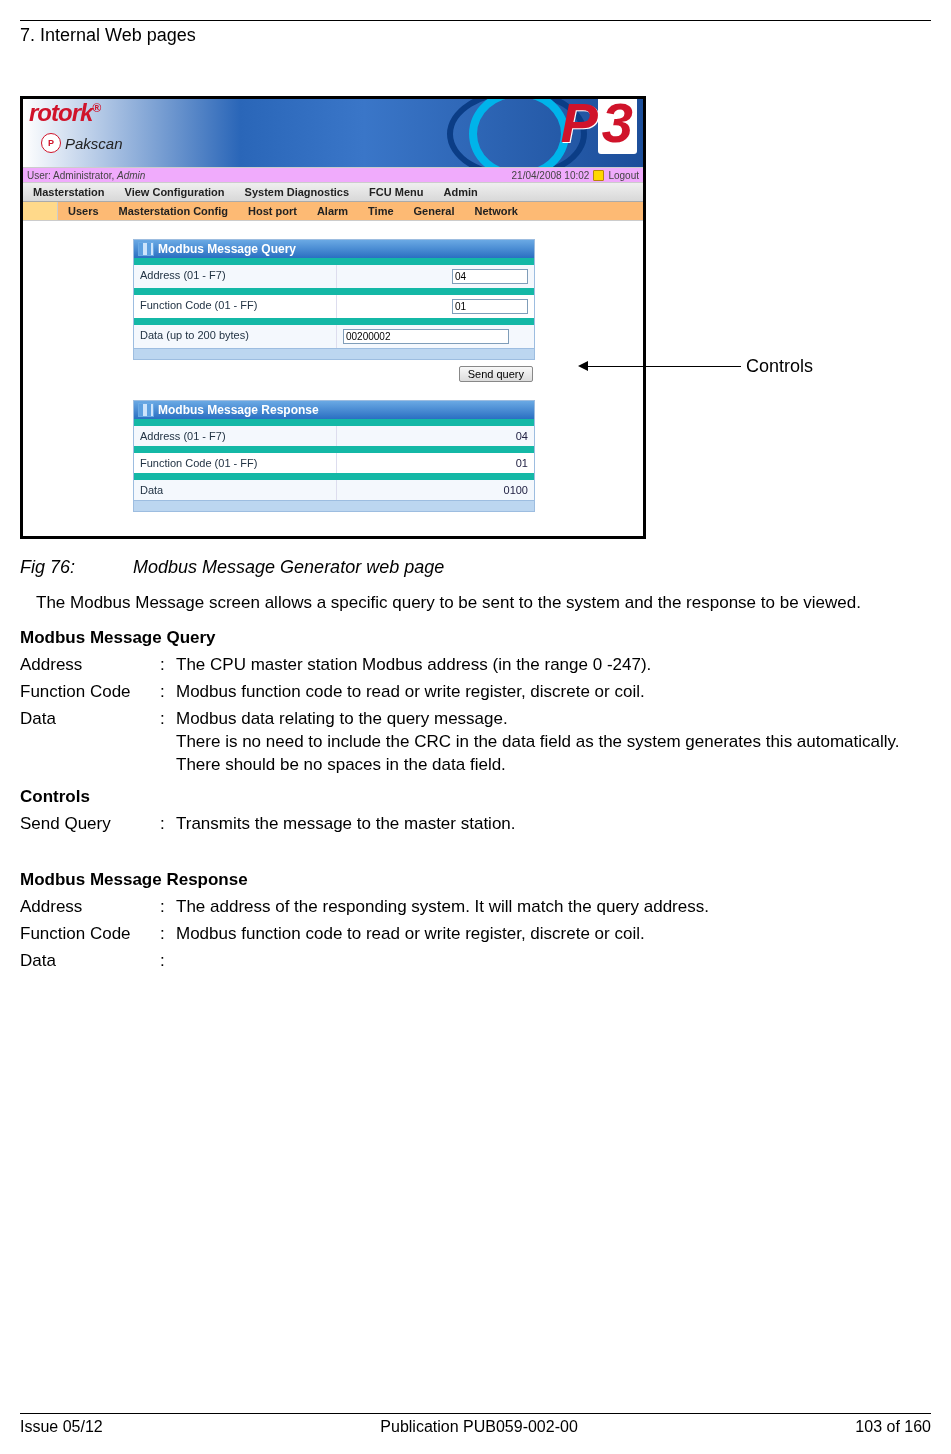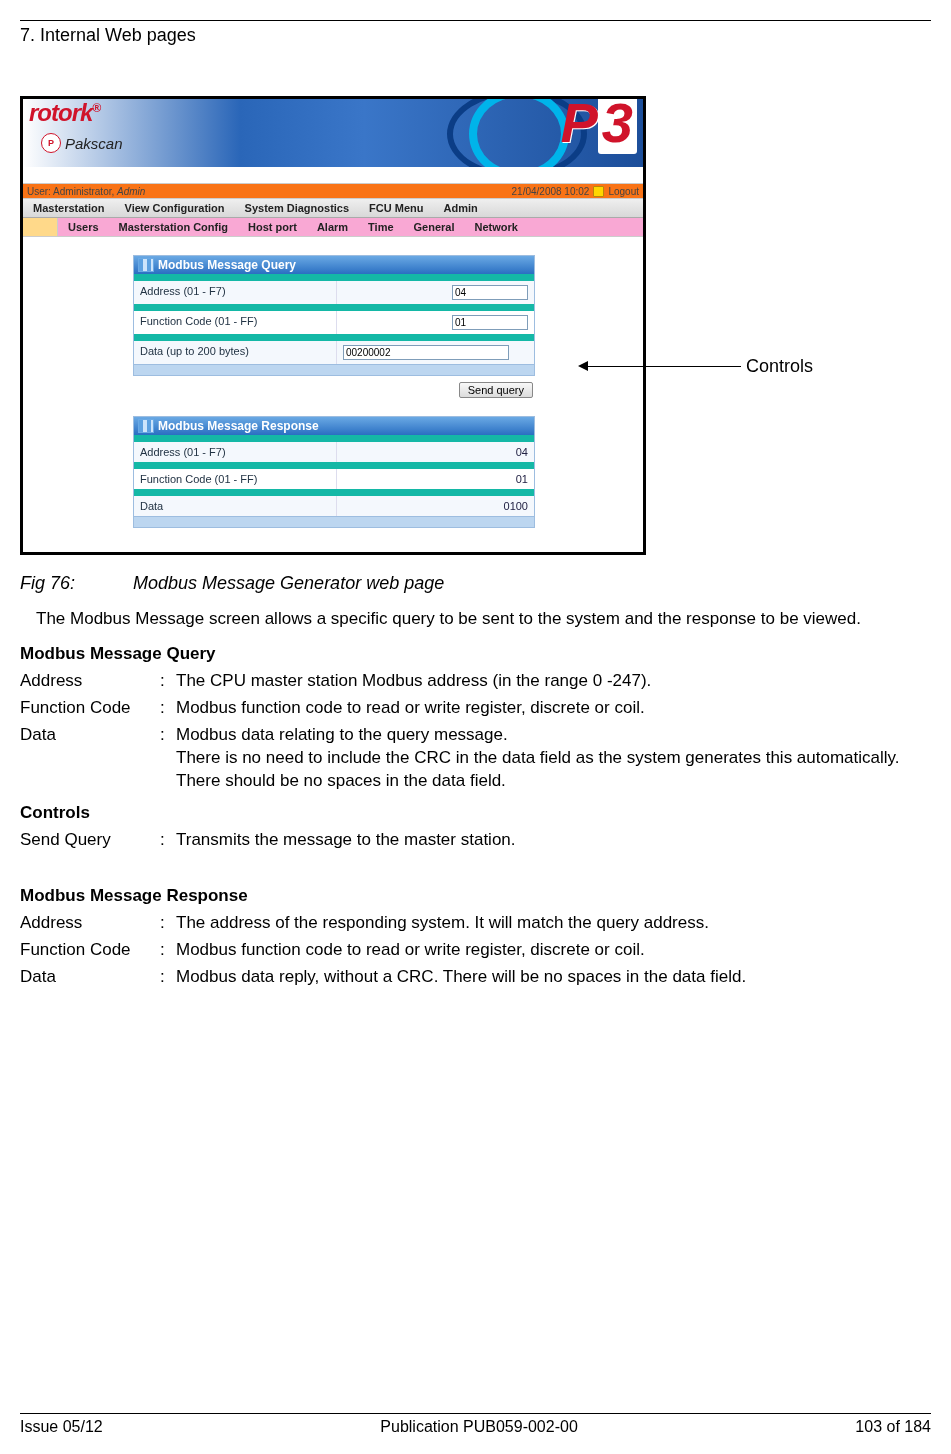--- a/index.html
+++ b/index.html
@@ -95,51 +95,50 @@
   }
   .ss-arc2 {
     position: absolute;
     right: 74px; top: -10px;
     width: 100px; height: 90px;
     border-radius: 50%;
     border: 8px solid #00b4ea;
     box-sizing: border-box;
   }
   .ss-userbar {
-    background: #f97316;
+    background: #f0abfc;
     height: 14px;
     display: flex;
     justify-content: space-between;
     align-items: center;
     padding: 0 4px;
     font-size: 10px;
     color: #444;
     border-top: 1px solid #ccc;
     border-bottom: 1px solid #ccc;
-    margin-top: 16px;
   }
   .ss-userbar .admin-it { font-style: italic;}
   .ss-userbar .right { display:flex; align-items:center; gap:4px;}
   .lock {
     width: 9px; height: 9px;
     background: gold;
     border: 1px solid #b8860b;
     border-radius: 1px;
   }
   .ss-menu {
     background: linear-gradient(#efefef,#d8d8d8);
     border-bottom: 1px solid #aaa;
     display: flex;
     font-size: 11px;
     font-weight: bold;
     color: #222;
   }
   .ss-menu div { padding: 3px 10px; text-align: center; }
   .ss-submenu {
-    background: #f9a8d4;
+    background: #fdba74;
     border-bottom: 1px solid #ccc;
     display: flex;
     font-size: 11px;
     color: #222;
     font-weight: bold;
   }
   .ss-submenu .handle {
     width: 14px;
     border-right: 1px solid #ccc;
     background: #ffd98a;
@@ -427,25 +426,24 @@
         <div class="desc">The address of the responding system. It will match the query address.</div>
       </div>
     <div class="defrow">
         <div class="term">Function Code</div>
         <div class="colon">:</div>
         <div class="desc">Modbus function code to read or write register, discrete or coil.</div>
       </div>
     <div class="defrow">
         <div class="term">Data</div>
         <div class="colon">:</div>
-        <div class="desc">Modbus data reply, without a CRC. There will be no spaces in the data field.</div>
       </div>
   </div>
 
   <div class="footer">
     <div class="foot-rule"></div>
     <div class="foot-row">
       <span>Issue 05/12</span>
       <span>Publication PUB059-002-00</span>
-      <span>103 of 184</span>
+      <span>103 of 160</span>
     </div>
   </div>
 </div>
 
 </body></html>

